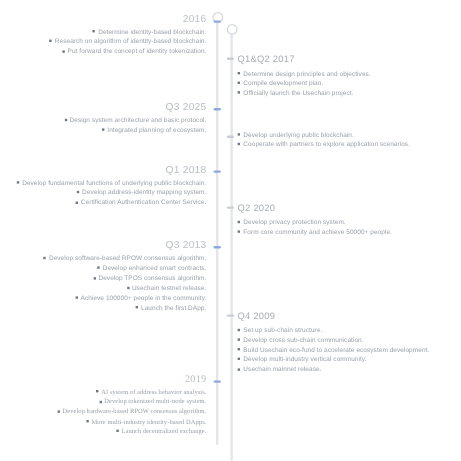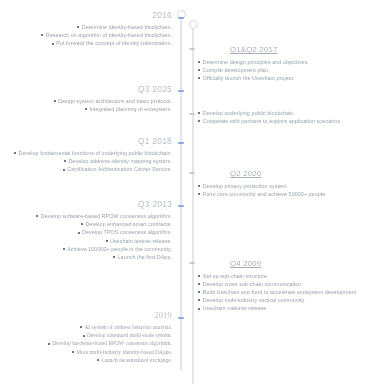--- a/index.html
+++ b/index.html
@@ -78,27 +78,25 @@
     text-align: left;
   }
 
   .entry-year {
     font-size: 8.5px;
     color: #b9bfc7;
     letter-spacing: 0.2px;
     line-height: 11px;
     margin-bottom: 2px;
     white-space: nowrap;
-    margin-left: 32px;
   }
   .entry.right .entry-year {
     font-size: 7.8px;
     color: #a7aeb7;
     margin-bottom: 2.5px;
-    text-decoration: underline;
   }
 
   .entry-list {
     list-style: none;
     margin: 0;
     padding: 0;
   }
   .entry-list li {
     font-size: 5.4px;
     line-height: 8.2px;

